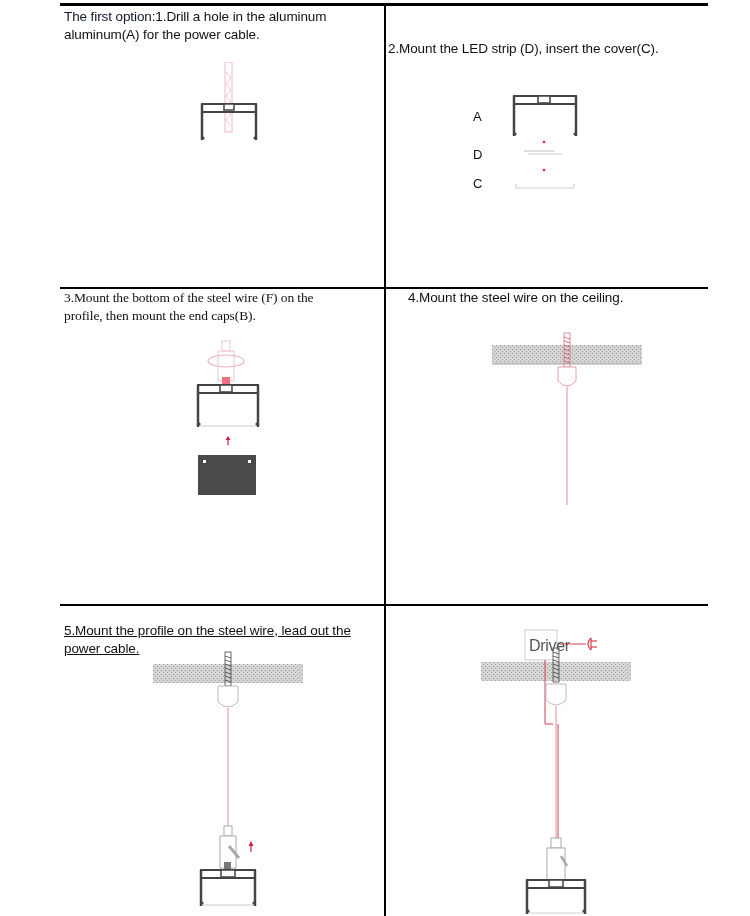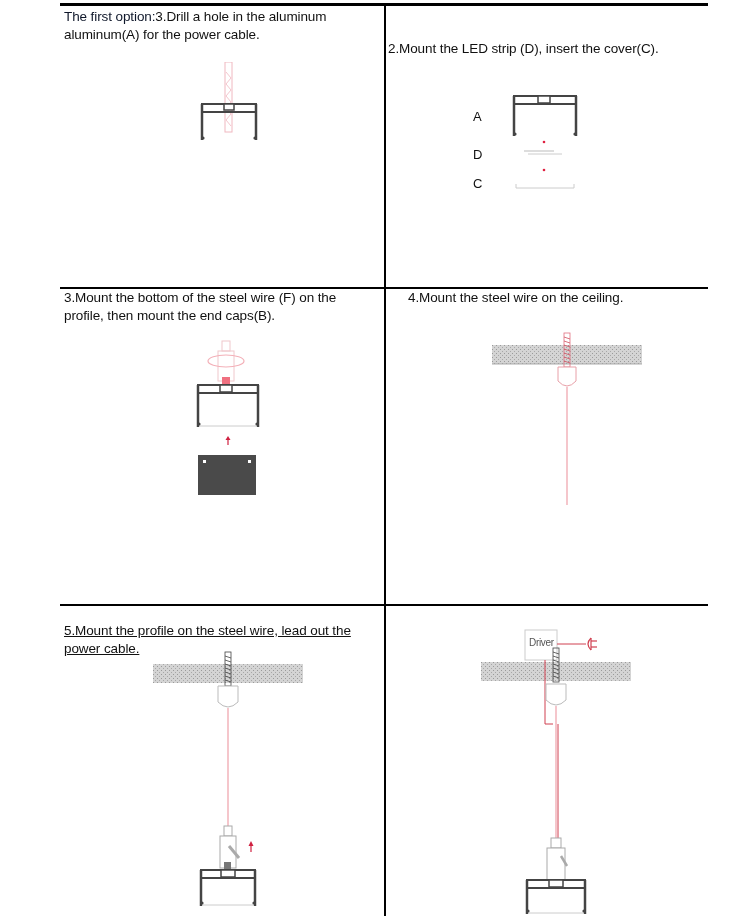--- a/index.html
+++ b/index.html
@@ -15,21 +15,21 @@
 </head>
 <body>
 
 <div class="grid-line" style="left:60px; top:3px; width:648px; height:3px;"></div>
 <div class="grid-line" style="left:384px; top:3px; width:2px; height:913px;"></div>
 <div class="grid-line" style="left:60px; top:287px; width:648px; height:2px;"></div>
 <div class="grid-line" style="left:60px; top:604px; width:648px; height:2px;"></div>
 
 <div class="cell" style="left:60px; top:6px; width:324px; height:281px;">
   <div class="cell-text" style="left:4px; top:2px; width:318px;">
-    <span class="lead">The first option:</span><span>3.Drill a hole in the aluminum</span><br>
+    <span class="lead">The first option:</span><span>1.Drill a hole in the aluminum</span><br>
     <span>aluminum(A) for the power cable.</span>
   </div>
   <div class="fig" style="left:138px; top:56px;">
     <svg width="62" height="80" viewBox="0 0 62 80">
 
       <rect x="27" y="0" width="7" height="70" fill="none" stroke="#f0b8c0" stroke-width="1"></rect>
       <path d="M28 10 L33 16 L28 22 L33 28 L28 34 L33 40 L28 46 L33 52 L28 58 L33 64" fill="none" stroke="#f0b8c0" stroke-width="0.8"></path>
 
       <path d="M4 42 L58 42 L58 50 L4 50 Z" fill="none" stroke="#444" stroke-width="2"></path>
       <line x1="4" y1="42" x2="4" y2="78" stroke="#444" stroke-width="2.5"></line>
@@ -59,21 +59,21 @@
       <line x1="16" y1="60" x2="50" y2="60" stroke="#ccc" stroke-width="1"></line>
       <circle cx="32" cy="76" r="1.3" fill="#e02040"></circle>
       <line x1="4" y1="94" x2="62" y2="94" stroke="#ccc" stroke-width="1"></line>
       <line x1="4" y1="90" x2="4" y2="94" stroke="#ccc" stroke-width="1"></line>
       <line x1="62" y1="90" x2="62" y2="94" stroke="#ccc" stroke-width="1"></line>
     </svg>
   </div>
 </div>
 
 <div class="cell" style="left:60px; top:289px; width:324px; height:315px;">
-  <div class="cell-text" style="left:4px; top:0px; width:318px;">
+  <div class="cell-text" style="left:4px; top:0px; width:318px;font-family:Liberation Serif, serif;">
     <span>3.Mount the bottom of the steel wire (F) on the</span><br>
     <span>profile, then mount the end caps(B).</span>
   </div>
   <div class="fig" style="left:136px; top:48px;">
     <svg width="64" height="160" viewBox="0 0 64 160">
 
       <rect x="26" y="4" width="8" height="10" fill="none" stroke="#f0c8cc" stroke-width="1"></rect>
       <rect x="22" y="14" width="16" height="30" fill="none" stroke="#f0c8cc" stroke-width="1"></rect>
       <ellipse cx="30" cy="24" rx="18" ry="6" fill="none" stroke="#f3b0b8" stroke-width="1.2"></ellipse>
       <rect x="26" y="40" width="8" height="8" fill="#f07080"></rect>
@@ -200,14 +200,14 @@
 
       <path d="M46 254 L104 254 L104 262 L46 262 Z" fill="none" stroke="#444" stroke-width="2"></path>
       <rect x="68" y="254" width="14" height="7" fill="#fff" stroke="#444" stroke-width="1.5"></rect>
       <line x1="46" y1="254" x2="46" y2="288" stroke="#444" stroke-width="2.5"></line>
       <line x1="104" y1="254" x2="104" y2="288" stroke="#444" stroke-width="2.5"></line>
       <line x1="48" y1="287" x2="102" y2="287" stroke="#ccc" stroke-width="1"></line>
       <circle cx="47" cy="285" r="1.6" fill="#444"></circle>
       <circle cx="103" cy="285" r="1.6" fill="#444"></circle>
     </svg>
   </div>
-  <div style="position:absolute; left:143px; top:31px; font-size:10px; color:#555; letter-spacing:-0.3px;">Driver</div>
+  <div style="position:absolute; left:143px; top:31px; font-size:16px; color:#555; letter-spacing:-0.3px;">Driver</div>
 </div>
 
 </body></html>

